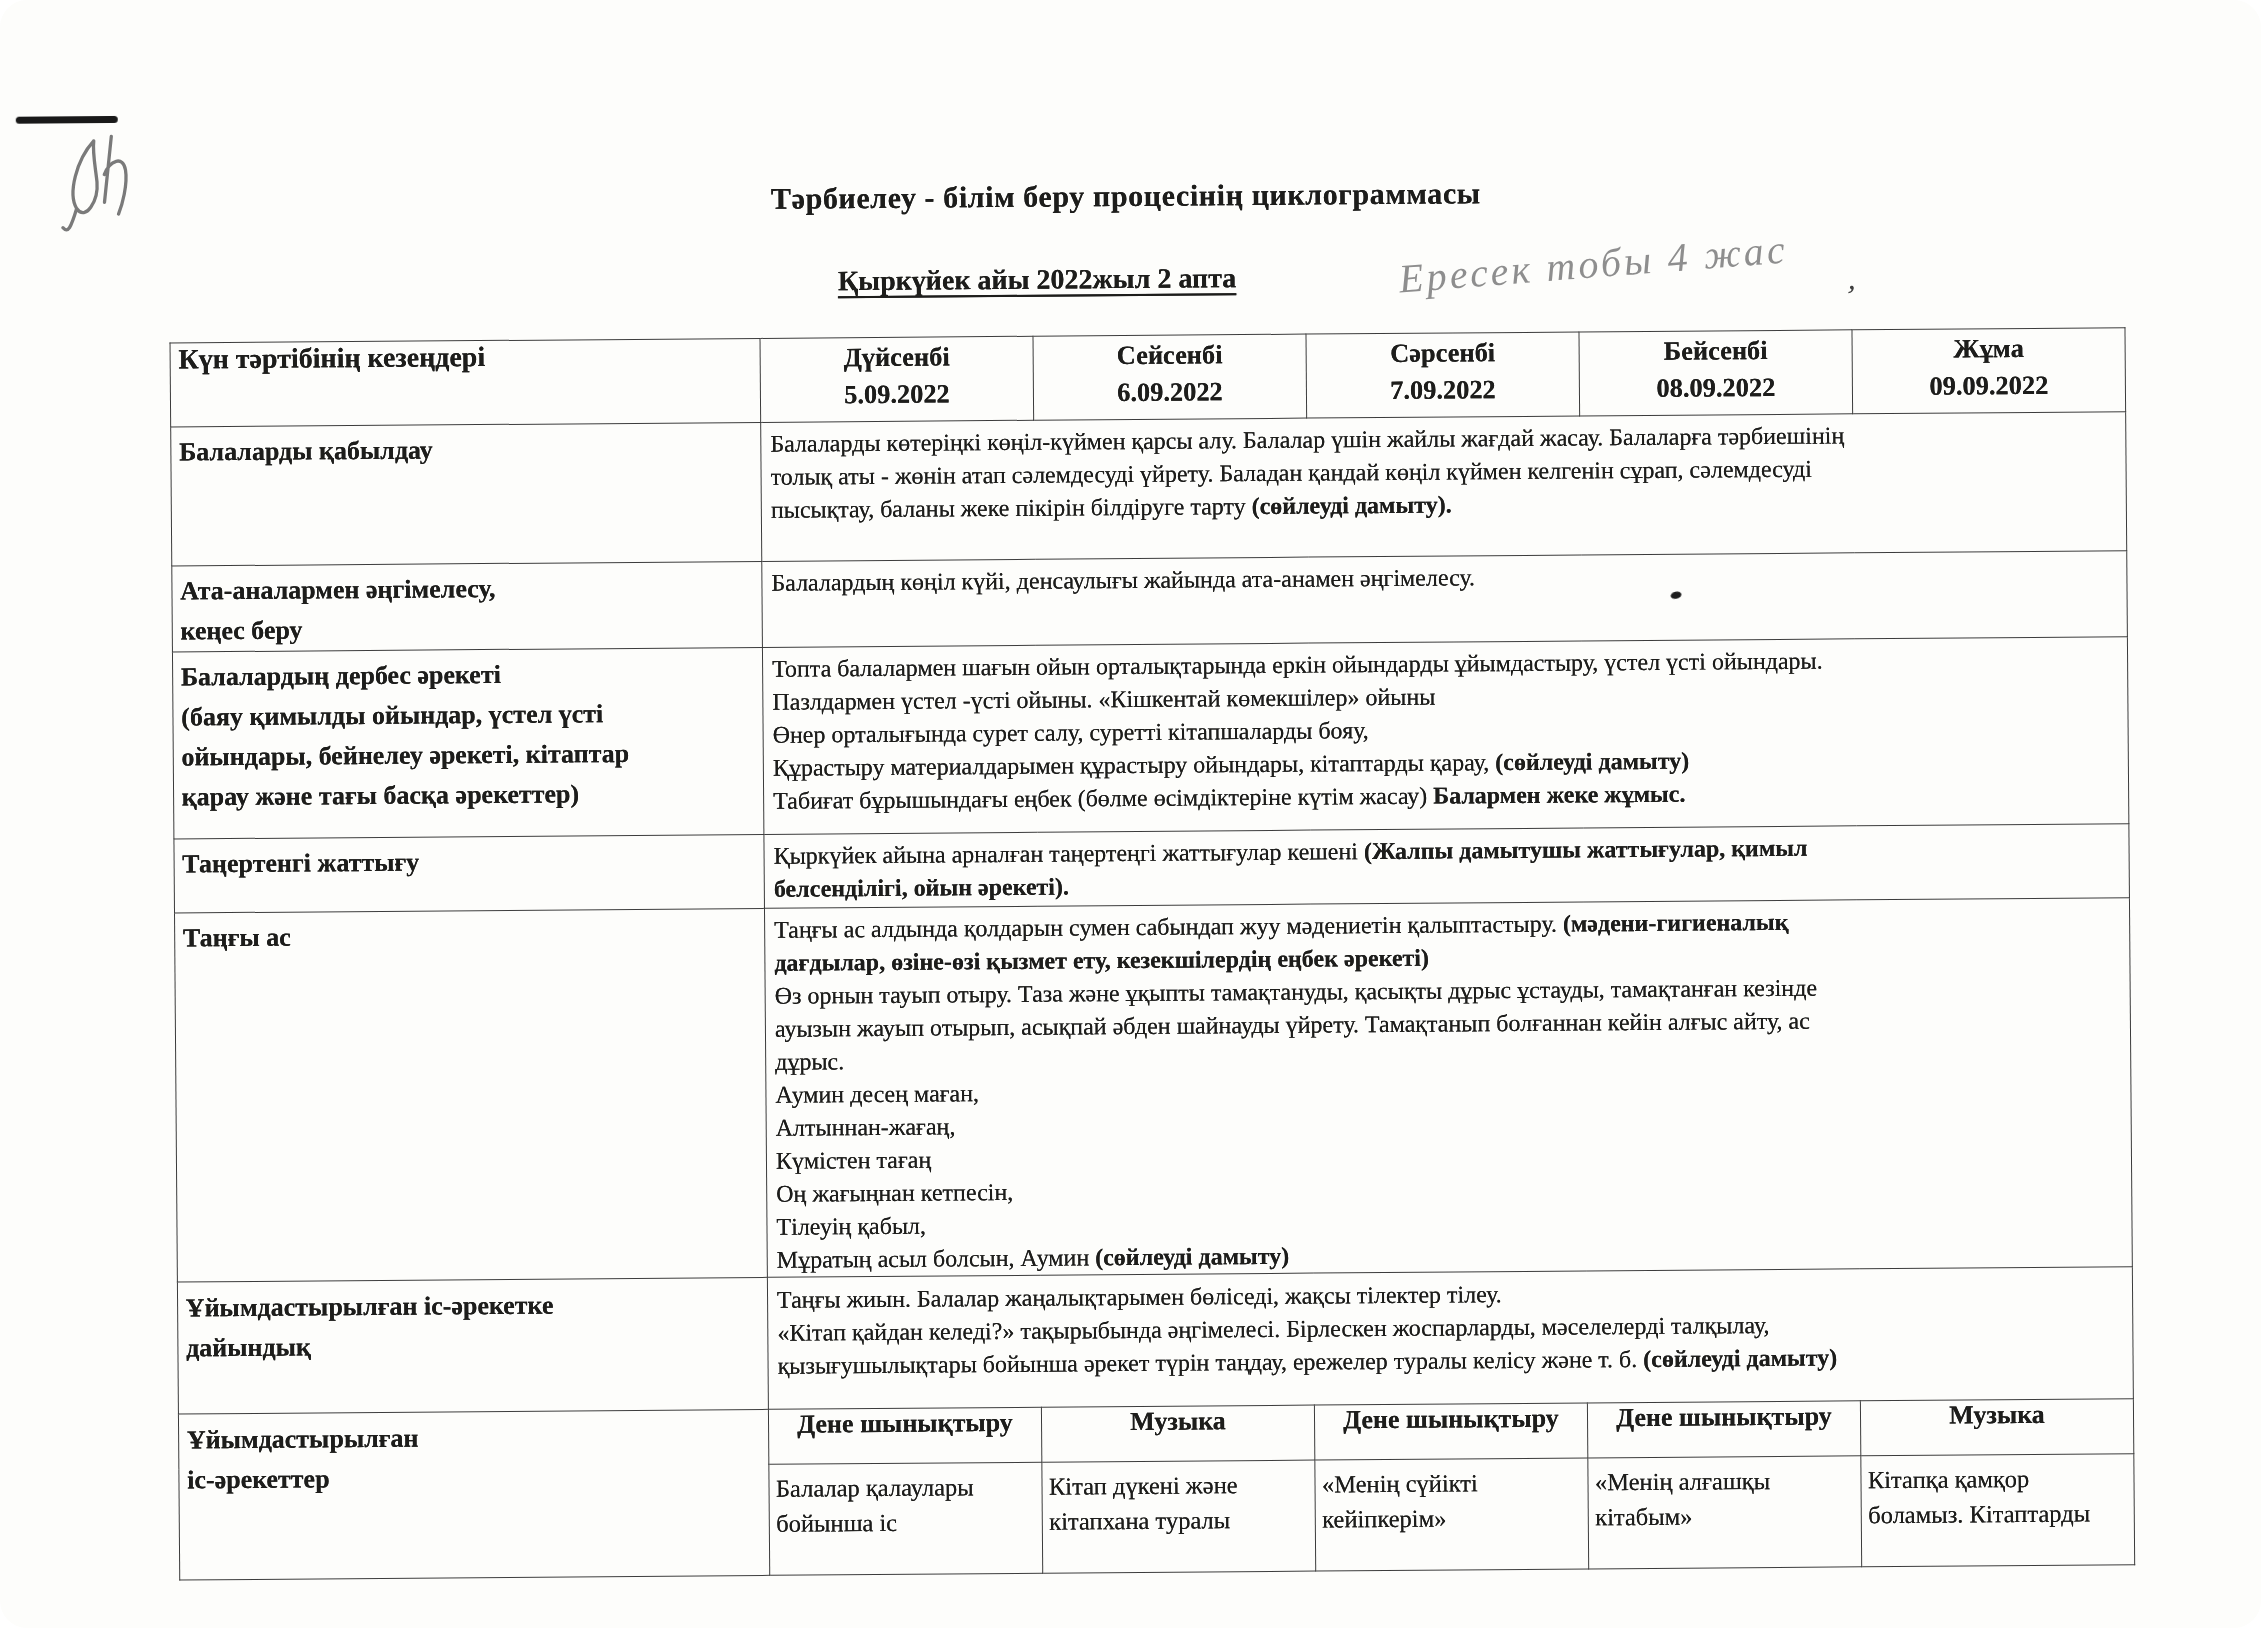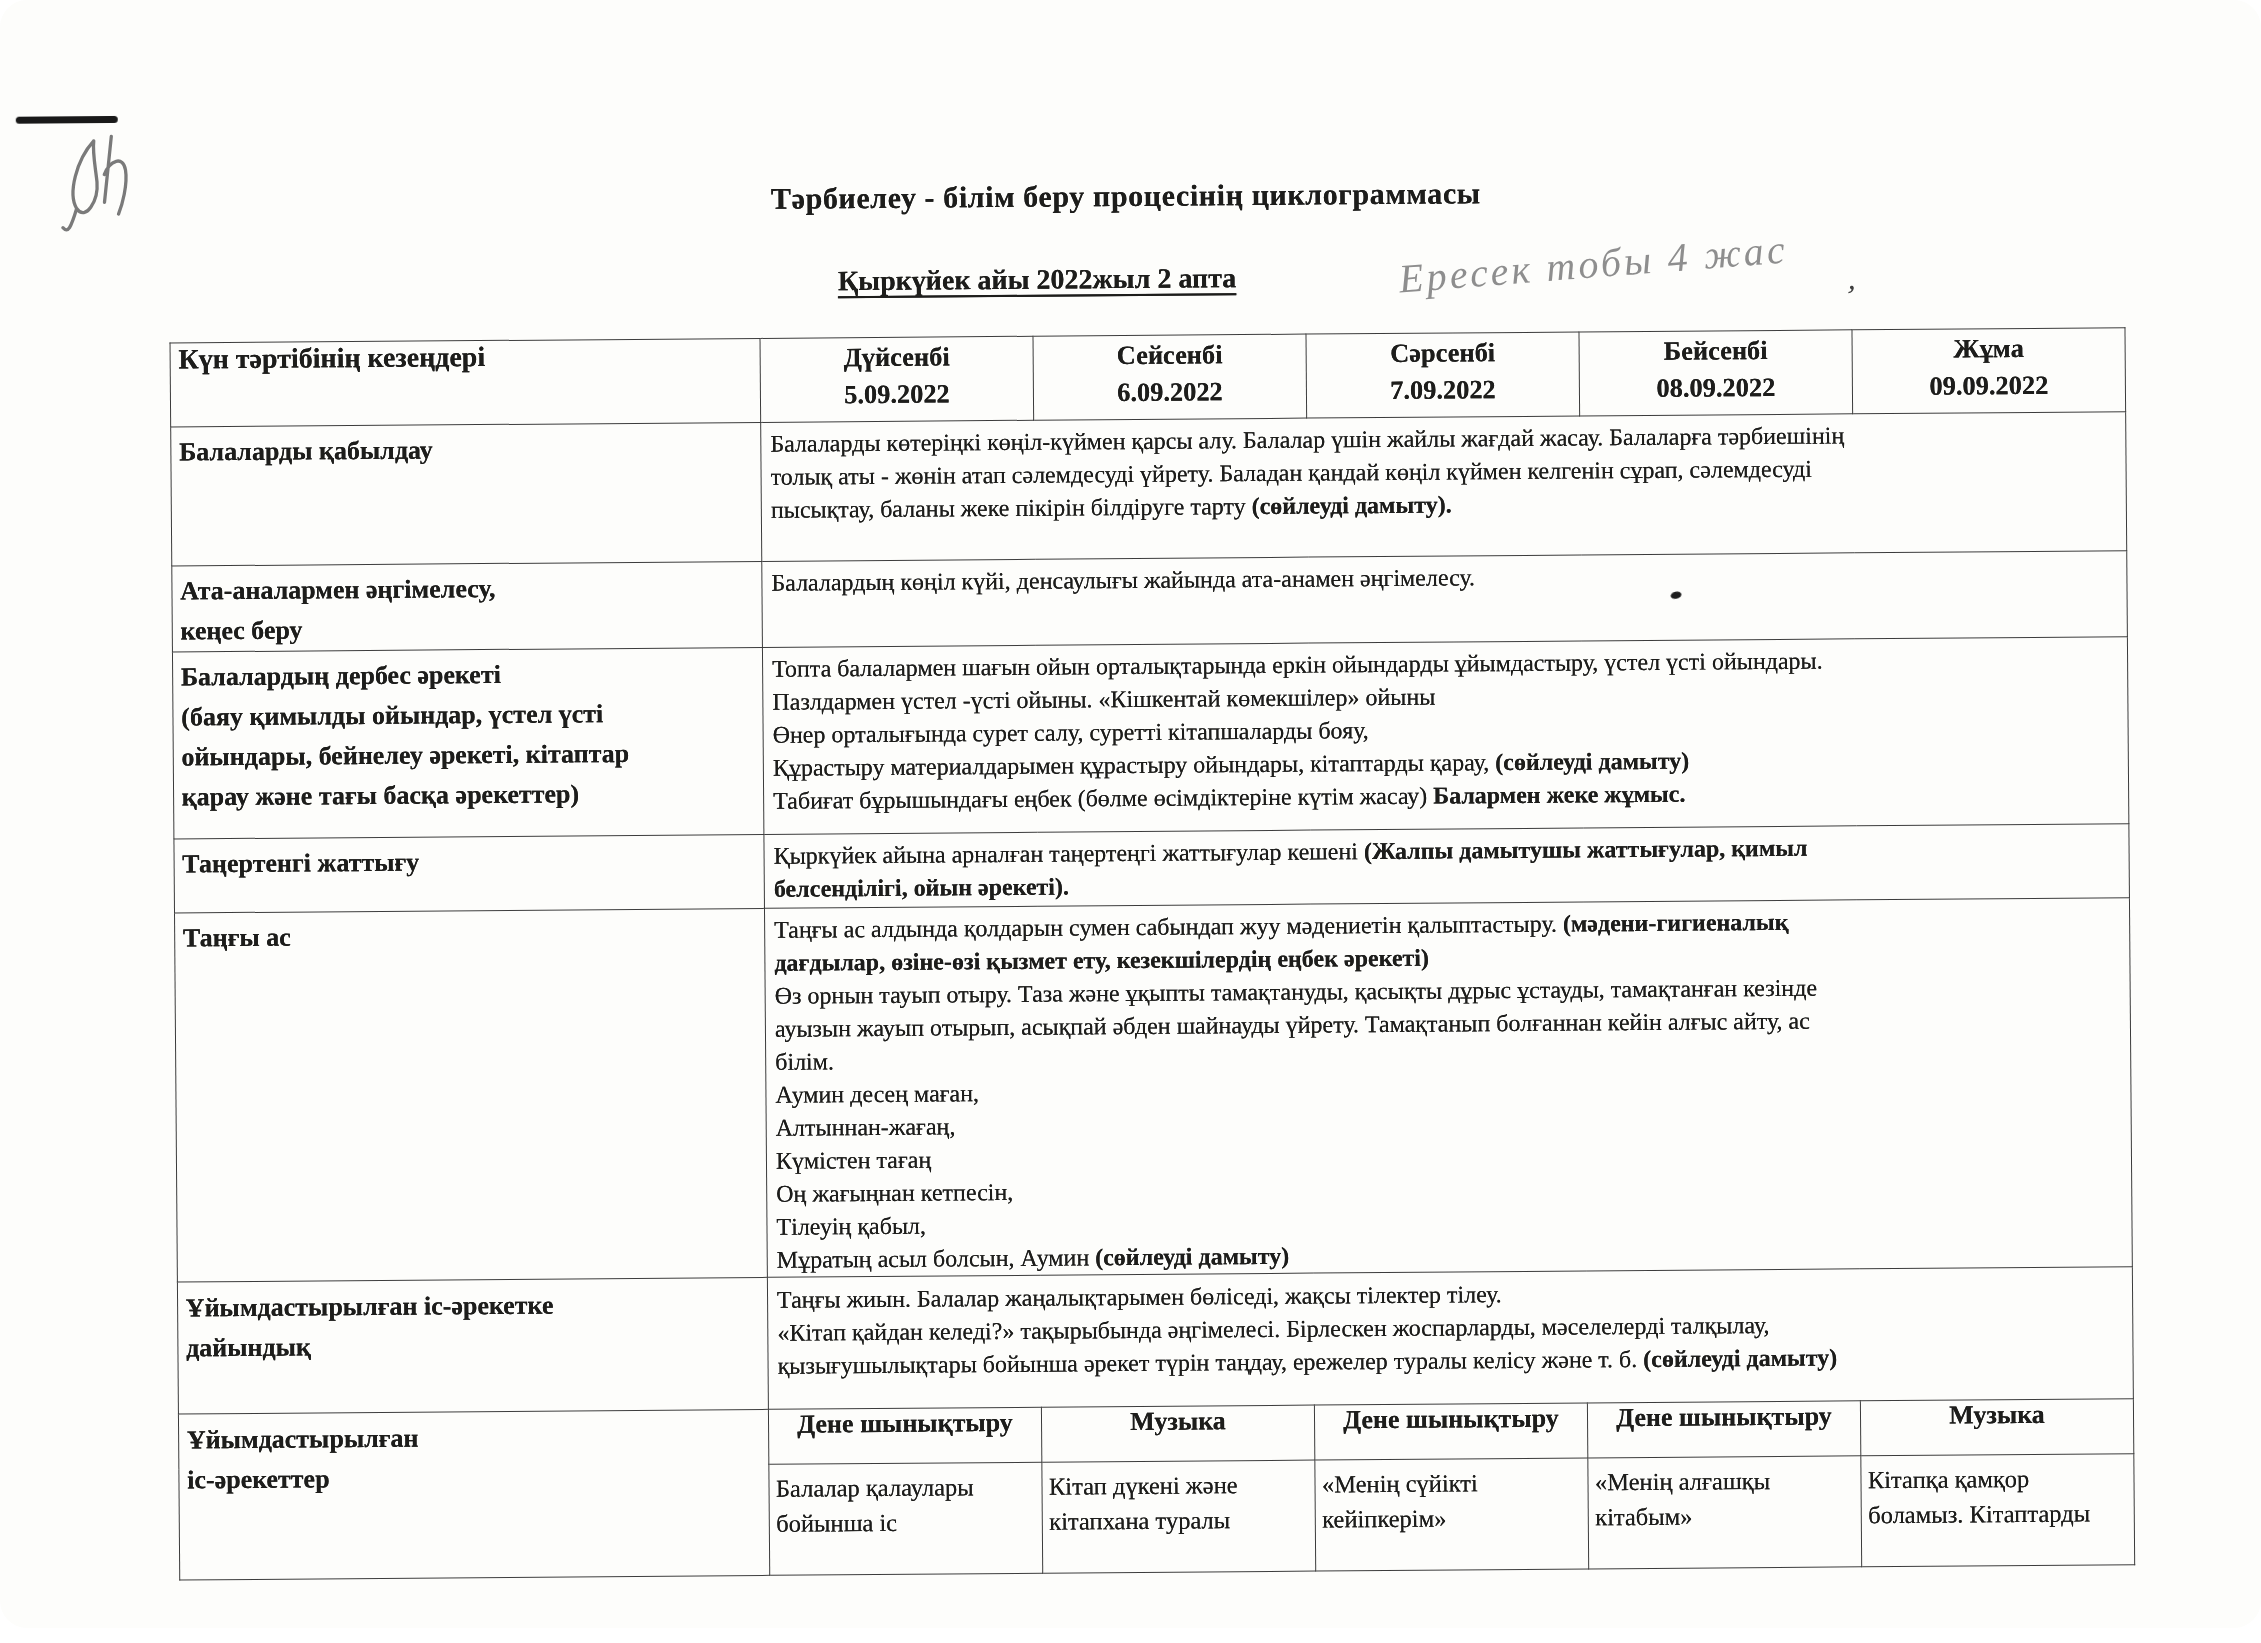--- a/index.html
+++ b/index.html
@@ -249,21 +249,21 @@
             </td>
       </tr>
 
       <tr class="r4">
         <td class="label">Таңғы ас</td>
         <td class="content" colspan="5">
               <div class="line"><span>Таңғы ас алдында қолдарын сумен сабындап жуу мәдениетін қалыптастыру. </span><span class="b">(мәдени-гигиеналық</span></div>
               <div class="line"><span class="b">дағдылар, өзіне-өзі қызмет ету, кезекшілердің еңбек әрекеті)</span></div>
               <div class="line"><span>Өз орнын тауып отыру. Таза және ұқыпты тамақтануды, қасықты  дұрыс ұстауды, тамақтанған кезінде</span></div>
               <div class="line"><span>ауызын жауып отырып, асықпай әбден шайнауды үйрету. Тамақтанып болғаннан кейін алғыс айту, ас</span></div>
-              <div class="line"><span>білім.</span></div>
+              <div class="line"><span>дұрыс.</span></div>
               <div class="line"><span>Аумин десең маған,</span></div>
               <div class="line"><span>Алтыннан-жағаң,</span></div>
               <div class="line"><span>Күмістен тағаң</span></div>
               <div class="line"><span>Оң жағыңнан кетпесін,</span></div>
               <div class="line"><span>Тілеуің қабыл,</span></div>
               <div class="line"><span>Мұратың асыл болсын,  Аумин </span><span class="b">(сөйлеуді дамыту)</span></div>
             </td>
       </tr>
 
       <tr class="r5">

